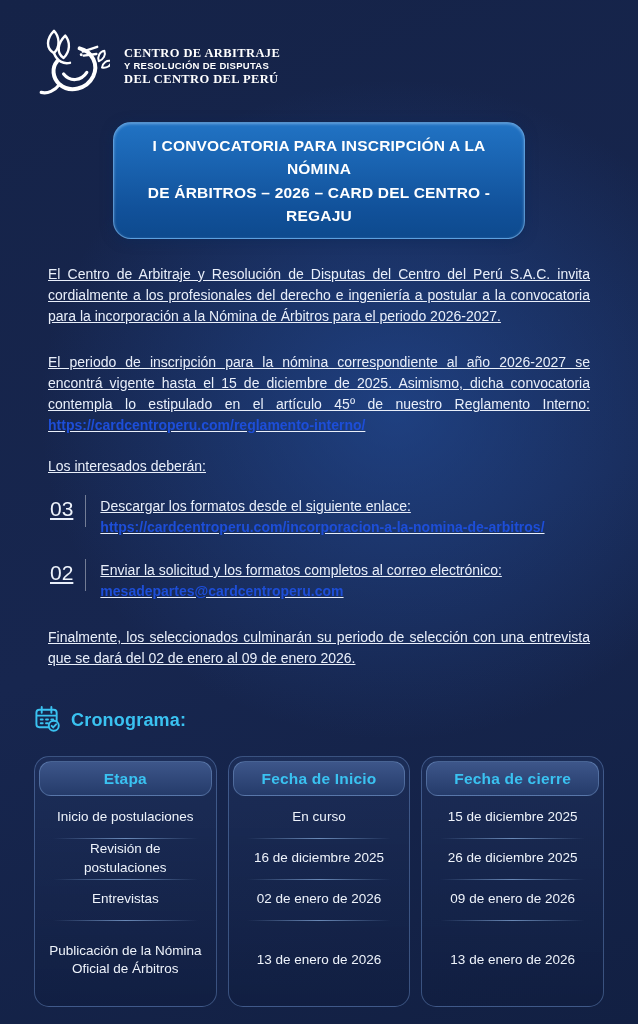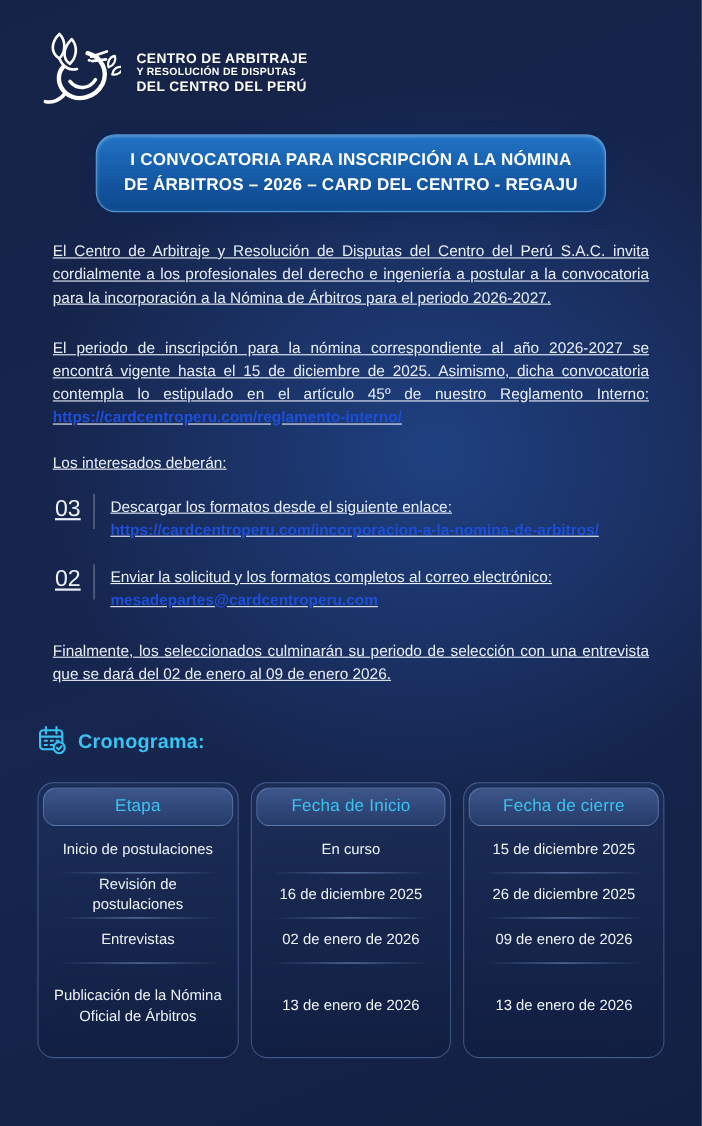--- a/index.html
+++ b/index.html
@@ -11,26 +11,26 @@
     background:
       radial-gradient(90% 52% at 62% 40%, rgba(38,86,170,.55), rgba(38,86,170,0) 62%),
       linear-gradient(160deg,#152348 0%,#17264f 55%,#122043 100%);
   }
   .page{ position:relative; width:638px; height:1024px; }
 
   
   .logo-row{ display:flex; align-items:center; gap:14px; padding:26px 0 0 30px; }
   .logo-mark svg{ display:block; }
   .logo-text{ font-weight:bold; line-height:1.18; color:#ffffff; letter-spacing:.4px; }
-  .logo-l1,.logo-l3{ font-size:12.5px; }
+  .logo-l1,.logo-l3{ font-size:12.5px;font-family:Liberation Serif, serif; }
   .logo-l2{ font-size:9.5px; letter-spacing:.3px; }
 
   
   .banner{
-    width:464px; margin:16px auto 0;
+    width:412px; margin:16px auto 0;
     border-radius:18px; padding:11px 16px;
     text-align:center; font-weight:bold; font-size:15.5px; line-height:1.5;
     color:#ffffff; letter-spacing:.2px;
     background:linear-gradient(180deg,#2173c4 0%,#11519a 75%,#0d4a8e 100%);
     border:1px solid rgba(125,185,238,.65);
     box-shadow: inset 0 1px 3px rgba(190,225,255,.45), 0 2px 12px rgba(10,40,90,.55);
   }
 
   
   .content{ padding:0 48px;text-decoration:underline; }
@@ -56,21 +56,21 @@
     background:linear-gradient(180deg, rgba(44,66,116,.30), rgba(14,27,60,.42));
     border:1px solid rgba(125,165,225,.38);
     border-radius:15px;
     padding:4px 4px 6px;
   }
   .t-head{
     background:linear-gradient(180deg,#3d568a 0%,#253b6a 100%);
     border:1px solid rgba(155,195,245,.30);
     border-radius:12px;
     height:35px; display:flex; align-items:center; justify-content:center;
-    color:#3ac2f1; font-weight:normal; font-size:15.5px; letter-spacing:.2px;
+    color:#3ac2f1; font-weight:bold; font-size:15.5px; letter-spacing:.2px;
   }
   .t-body{ padding:1px 6px 0; }
   .t-row{
     position:relative; min-height:41px;
     display:flex; align-items:center; justify-content:center;
     text-align:center; font-size:13.5px; line-height:1.35; color:#eef3fb;
     padding:2px 4px;
   }
   .t-row.tall{ min-height:80px; }
   .t-row:not(:first-child)::before{

